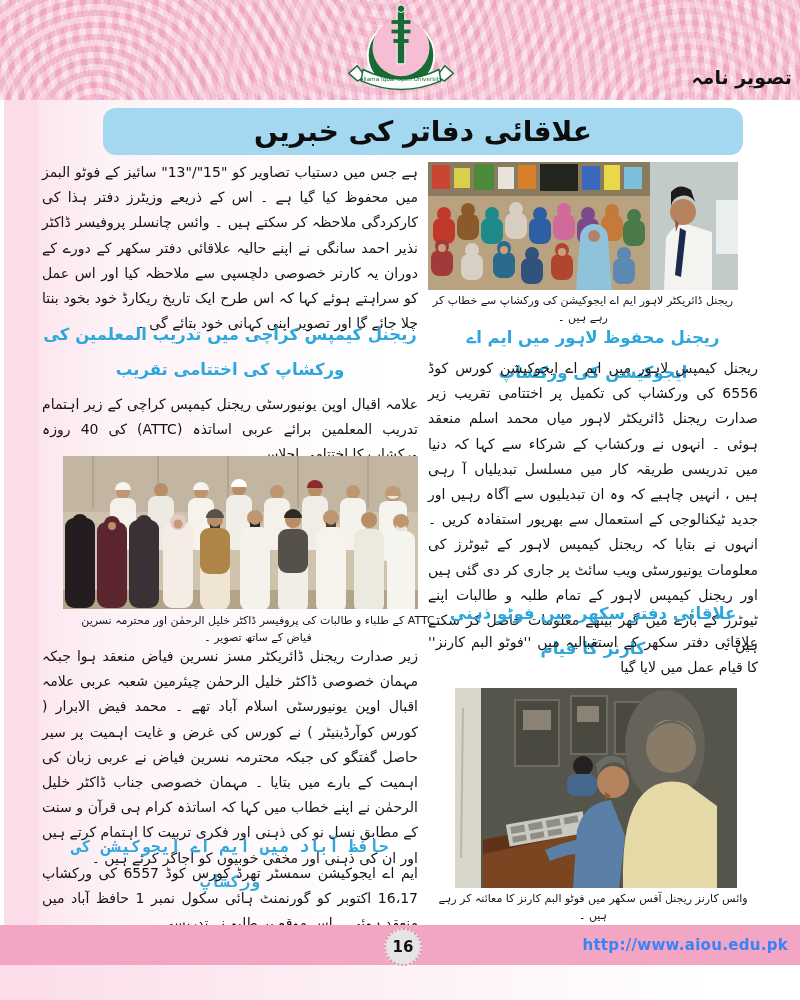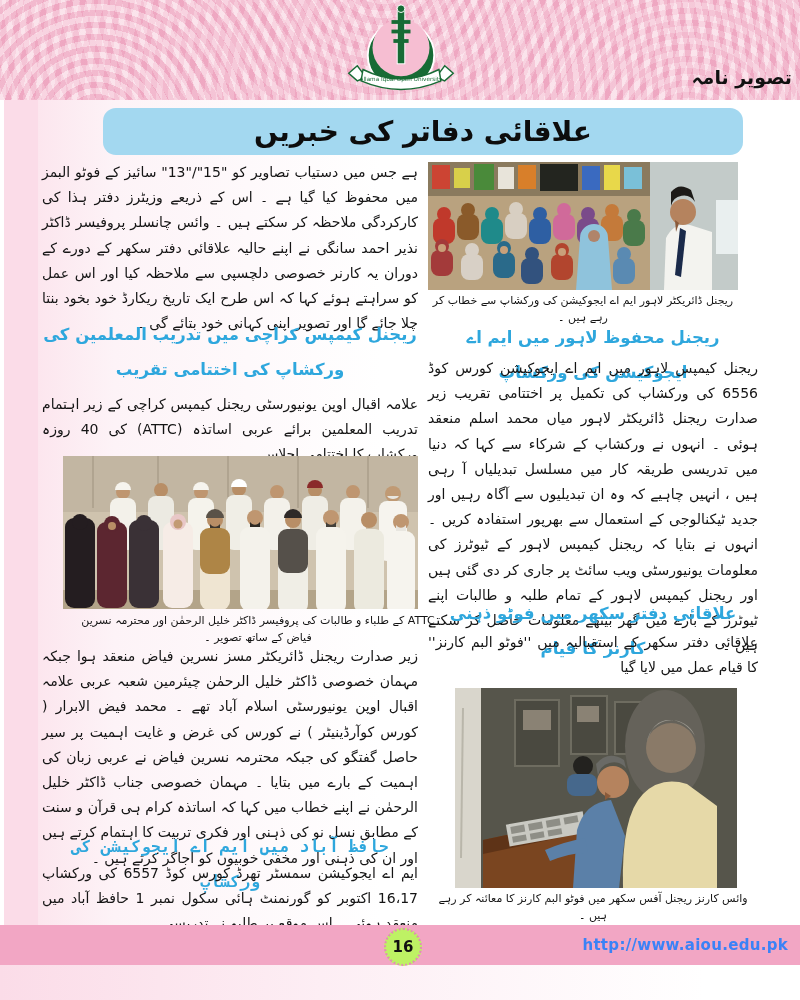--- a/index.html
+++ b/index.html
@@ -26,21 +26,21 @@
   .left-strip{ position:absolute; top:100px; left:4px; width:34px; height:825px; background:#fbdce8; }
   .content-bg{
     position:absolute; top:100px; left:38px; width:762px; height:825px;
     background:linear-gradient(90deg,#fce6ee 0%, #fdf3f7 10%, #ffffff 45%);
   }
   .bottom-band{ position:absolute; top:925px; left:0; width:800px; height:40px; background:#f2a6c4; }
   .footer-strip{ position:absolute; top:965px; left:0; width:800px; height:35px;
     background:linear-gradient(90deg,#fbdce8 0%, #fdeef4 40%, #ffffff 88%); }
   .page-badge{
     position:absolute; top:928px; left:384px; width:34px; height:34px; border-radius:50%;
-    background:#bef264; border:2px dotted #e08fb2;
+    background:#e5e5e5; border:2px dotted #e08fb2;
     display:flex; align-items:center; justify-content:center;
     font-size:15px; font-weight:bold; color:#111;
   }
   .site-url{
     position:absolute; top:925px; right:12px; height:40px; line-height:40px;
     color:#3b82f6; font-weight:bold; font-size:15px; letter-spacing:.3px;
   }
   
   .title-bar{
     position:absolute; top:108px; left:103px; width:640px; height:47px;

